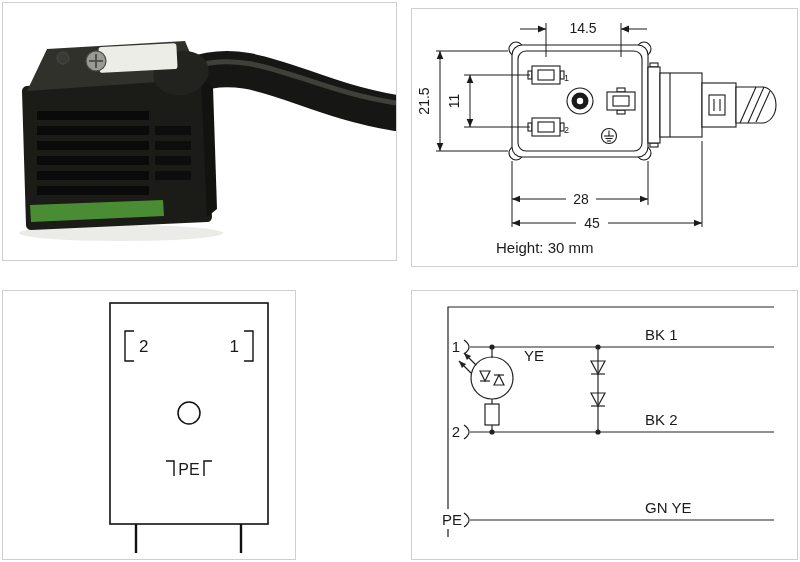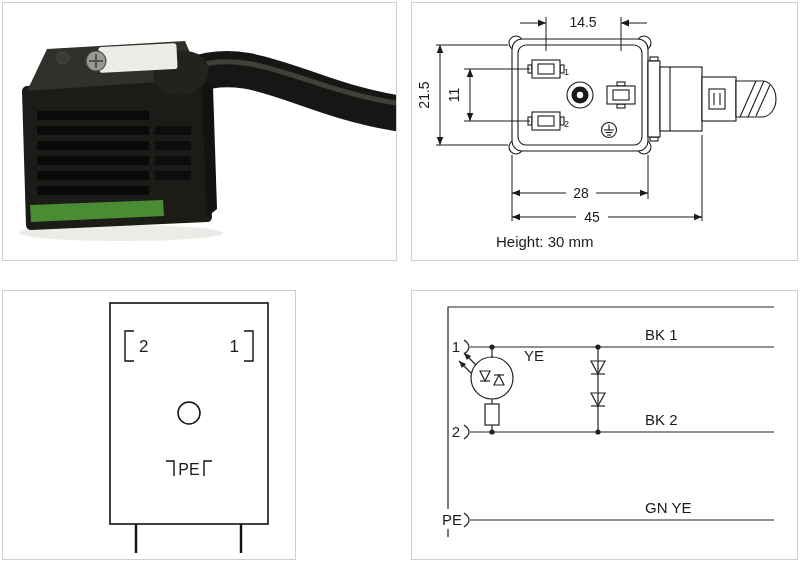--- a/index.html
+++ b/index.html
@@ -1,21 +1,21 @@
 <!DOCTYPE html>
 <html><head>
 <meta charset="utf-8">
 <style>
   * { margin:0; padding:0; box-sizing:border-box; }
   html,body { background:#fff; }
   body { font-family:"Liberation Sans", sans-serif; }
   .page { position:relative; width:800px; height:562px; background:#fff; overflow:hidden; }
   .panel { position:absolute; background:#fff; border:1px solid #cfcfcf; overflow:hidden; }
   .panel-tl { left:2px; top:2px; width:395px; height:259px; }
-  .panel-tr { left:411px; top:2px; width:387px; height:259px; }
+  .panel-tr { left:411px; top:8px; width:387px; height:259px; }
   .panel-bl { left:2px; top:290px; width:294px; height:270px; }
   .panel-br { left:411px; top:290px; width:387px; height:270px; }
   .panel svg { display:block; width:100%; height:100%; }
   svg text { font-family:"Liberation Sans", sans-serif; fill:#1a1a1a; }
 </style>
 </head>
 <body>
 
 <div class="page">
 

